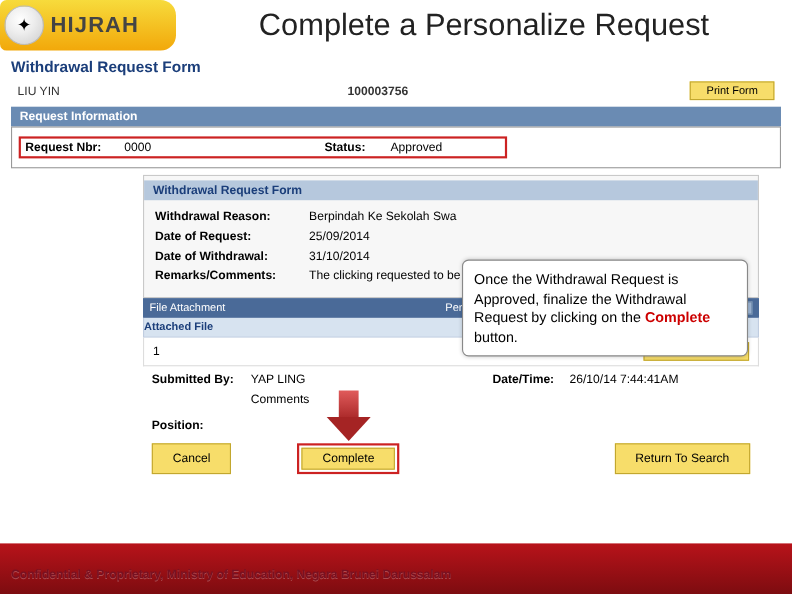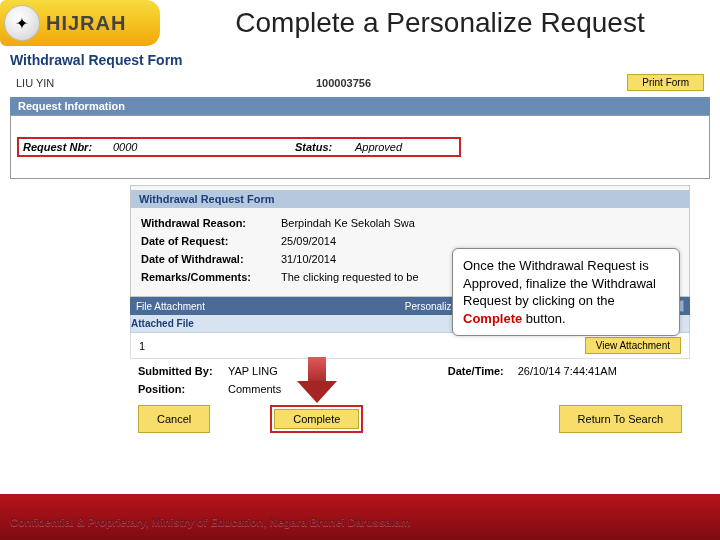--- a/index.html
+++ b/index.html
@@ -9,28 +9,28 @@
   .emblem { width: 36px; height: 36px; border-radius: 50%; background: radial-gradient(circle at 40% 35%,#fff 0%,#eee 40%,#ccc 100%); border:1px solid #bbb; display:flex; align-items:center; justify-content:center; font-size:16px; }
   .logo-text { color:#444; font-weight:bold; font-size:20px; letter-spacing:1px; margin-left:6px; }
   .slide-title { flex:1; text-align:center; font-size:28px; color:#222; }
   .form-area { padding: 2px 10px 0 10px; }
   .form-title { color:#1b3e7a; font-weight:bold; font-size:14px; margin:4px 0; }
   .row { display:flex; align-items:center; font-size:11px; color:#333; padding:2px 6px; }
   .lbl { font-weight:bold; min-width:120px; }
   .val { min-width:100px; }
   .print-btn { background:#f7dd6a; border:1px solid #c2a72e; font-size:10px; padding:2px 14px; margin-left:auto; }
   .sect-bar { background:#6a8bb3; color:#fff; font-size:11px; font-weight:bold; padding:3px 8px; margin-top:4px; }
-  .req-info-row { border:1px solid #999; padding:21px 6px; display:flex; align-items:center; font-size:11px; position:relative;font-style:italic; }
+  .req-info-row { border:1px solid #999; padding:8px 6px; display:flex; align-items:center; font-size:11px; position:relative; }
   .red-box { border:2px solid #c22; padding:2px 4px; display:flex; align-items:center; }
   .inner-sect { margin:6px 0 0 120px; width:560px; border:1px solid #c9c9c9; background:#f7f7f7; padding-bottom:4px; }
   .inner-sect .sect-bar { background:#b6c8dd; color:#1b3e7a; }
   .detail-grid { padding:6px 10px; font-size:11px; }
   .drow { display:flex; padding:3px 0; }
   .dlbl { font-weight:bold; width:140px; }
-  .callout { position:absolute; right:40px; top:248px; width:228px; background:#fff; border:1px solid #888; border-radius:6px; padding:8px 10px; font-size:13px; line-height:1.35; box-shadow:0 0 4px rgba(0,0,0,.2); }
+  .callout { position:absolute; right:40px; top:236px; width:260px; background:#fff; border:1px solid #888; border-radius:6px; padding:8px 10px; font-size:13px; line-height:1.35; box-shadow:0 0 4px rgba(0,0,0,.2); }
   .callout b.red { color:#c00; }
   .attach-hdr { background:#4a6a98; color:#fff; font-size:10px; display:flex; align-items:center; padding:2px 6px; margin:0 0 0 120px; width:560px; }
   .attach-hdr .righttools { margin-left:auto; display:flex; gap:6px; align-items:center; }
   .attach-sub { background:#d7e3f0; color:#1b3e7a; font-size:10px; font-weight:bold; padding:3px 0; margin-left:120px; width:560px; border:1px solid #c0cde0; border-top:none; }
   .attach-row { display:flex; font-size:11px; padding:4px 8px; margin-left:120px; width:560px; border:1px solid #ddd; border-top:none; align-items:center; background:#fff; }
   .view-btn { margin-left:auto; background:#f7dd6a; border:1px solid #c2a72e; font-size:10px; padding:2px 10px; }
   .meta-row { margin-left:120px; width:560px; display:flex; font-size:11px; padding:6px 8px; }
   .btn-row { margin-left:120px; width:560px; display:flex; gap:60px; padding:4px 8px; }
   .ybtn { background:#f7dd6a; border:1px solid #c2a72e; font-size:11px; padding:3px 18px; }
   .complete-wrap { border:2px solid #c22; display:inline-block; padding:2px; position:relative; }
@@ -108,21 +108,21 @@
     <button class="view-btn">View Attachment</button>
   </div>
 
   <div class="meta-row">
     <span class="lbl" style="min-width:90px;">Submitted By:</span>
     <span>YAP LING</span>
     <span class="lbl" style="margin-left:170px; min-width:70px;">Date/Time:</span>
     <span>26/10/14  7:44:41AM</span>
   </div>
   <div class="meta-row" style="padding-top:0;">
-    <span class="lbl" style="min-width:90px;">Position:</span>
+    <span class="lbl" style="min-width:90px;margin-top:24px;">Position:</span>
     <span>Comments</span>
   </div>
 
   <div class="btn-row">
     <button class="ybtn">Cancel</button>
     <div class="complete-wrap">
       <div class="arrow-stem"></div>
       <div class="arrow-head"></div>
       <button class="ybtn">Complete</button>
     </div>

